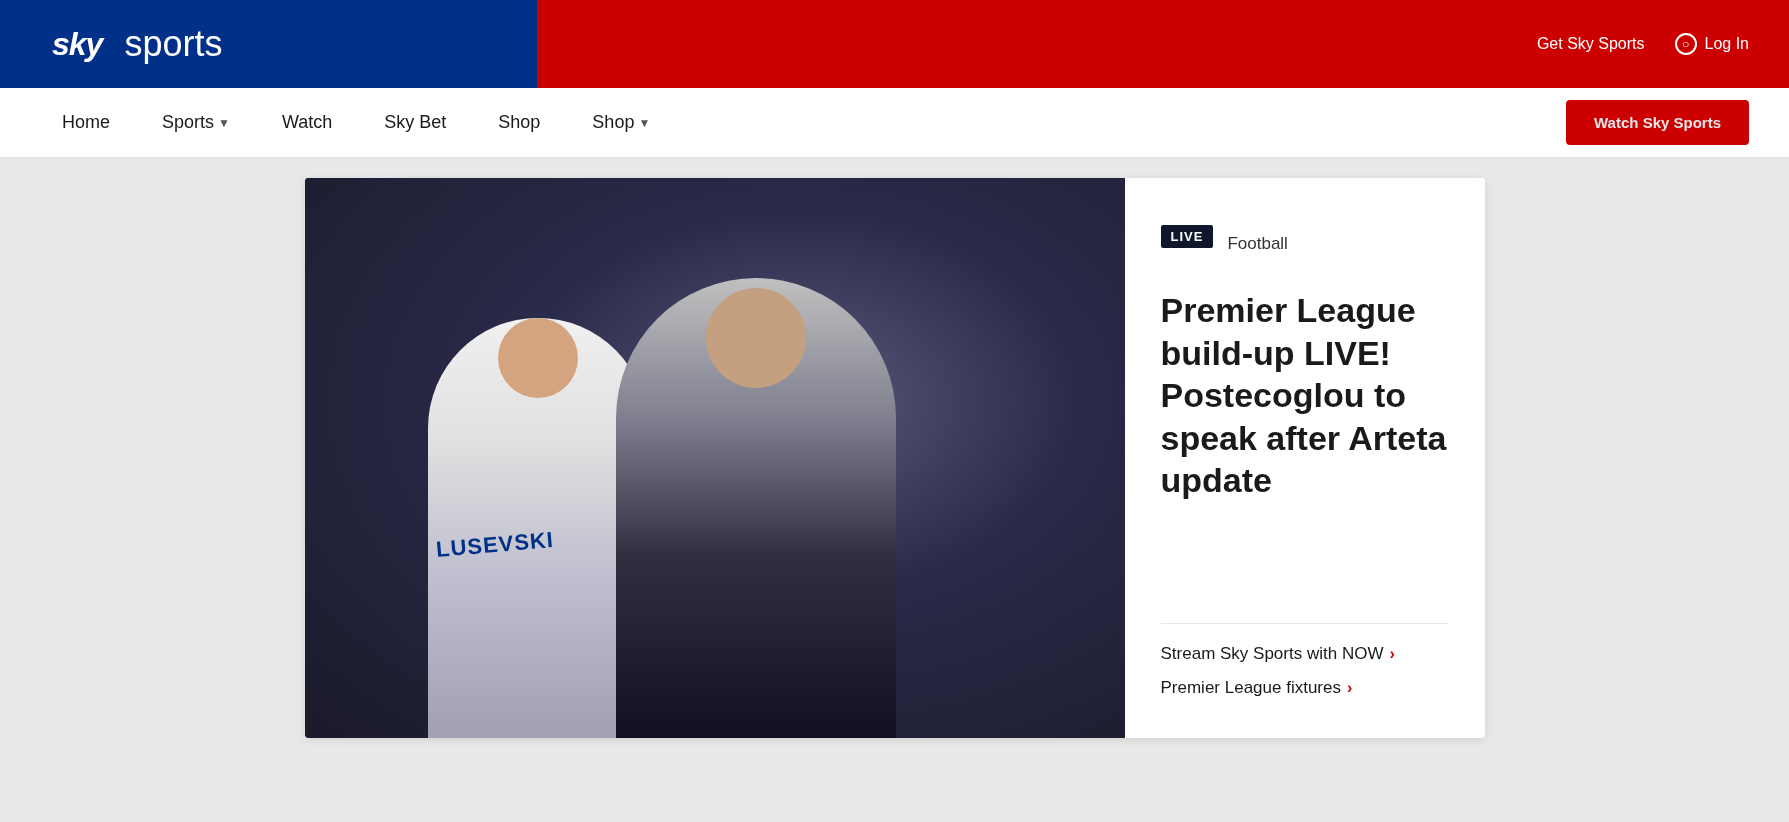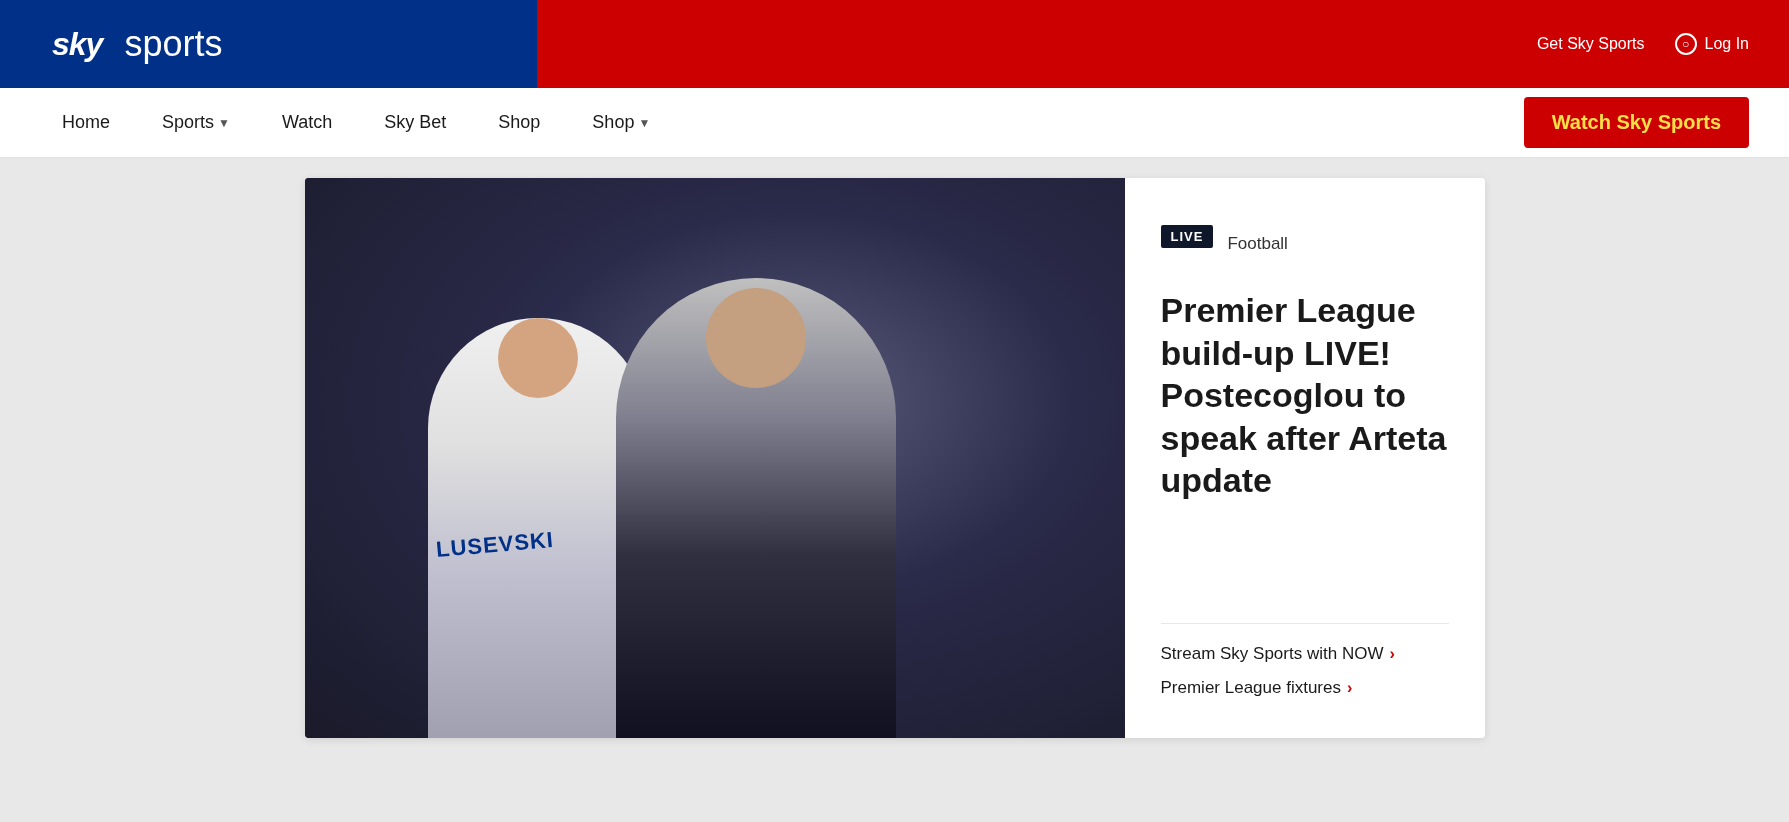--- a/index.html
+++ b/index.html
@@ -96,24 +96,24 @@
       align-items: center;
       white-space: nowrap;
     }
     .nav-links .dropdown-arrow {
       font-size: 12px;
       margin-left: 4px;
       color: #555;
     }
     .watch-sky-btn {
       background: #cc0000;
-      color: #fde047;
+      color: #e5e5e5;
       border: none;
       padding: 14px 28px;
-      font-size: 20px;
+      font-size: 15px;
       font-weight: 700;
       border-radius: 4px;
       cursor: pointer;
       white-space: nowrap;
     }
 
     
     .main-content {
       background: #e8e8e8;
       padding: 20px 0 40px 0;

